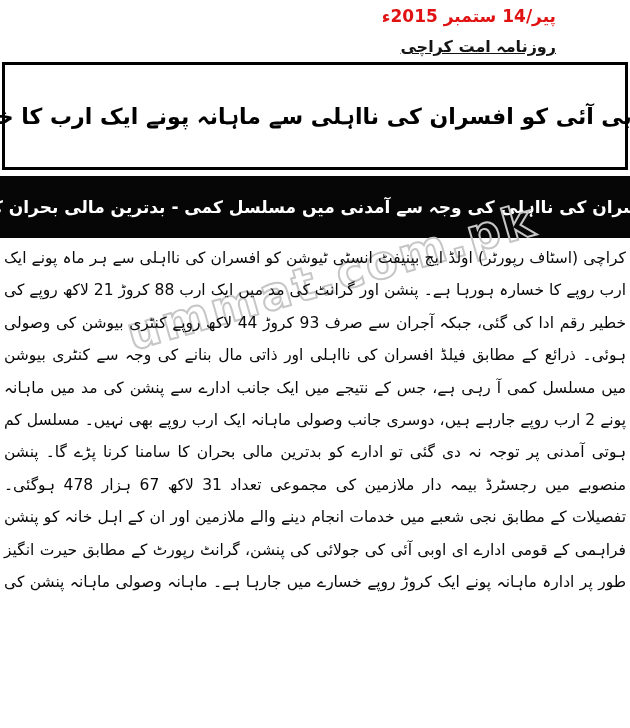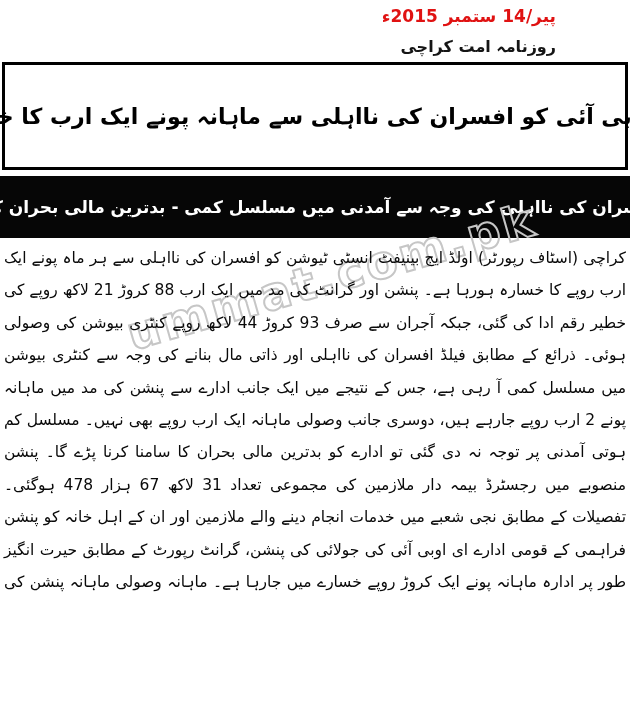--- a/index.html
+++ b/index.html
@@ -23,20 +23,21 @@
     font-size: 17px;
     font-weight: bold;
     line-height: 24px;
   }
   .paper-name {
     color: #151515;
     font-size: 16px;
     font-weight: bold;
     line-height: 24px;
     margin-top: 7px;
+    text-decoration: underline;
   }
   .headline-box {
     position: absolute;
     box-sizing: border-box;
     top: 62px;
     left: 2px;
     width: 626px;
     height: 108px;
     border: 3px solid #000000;
     display: flex;

